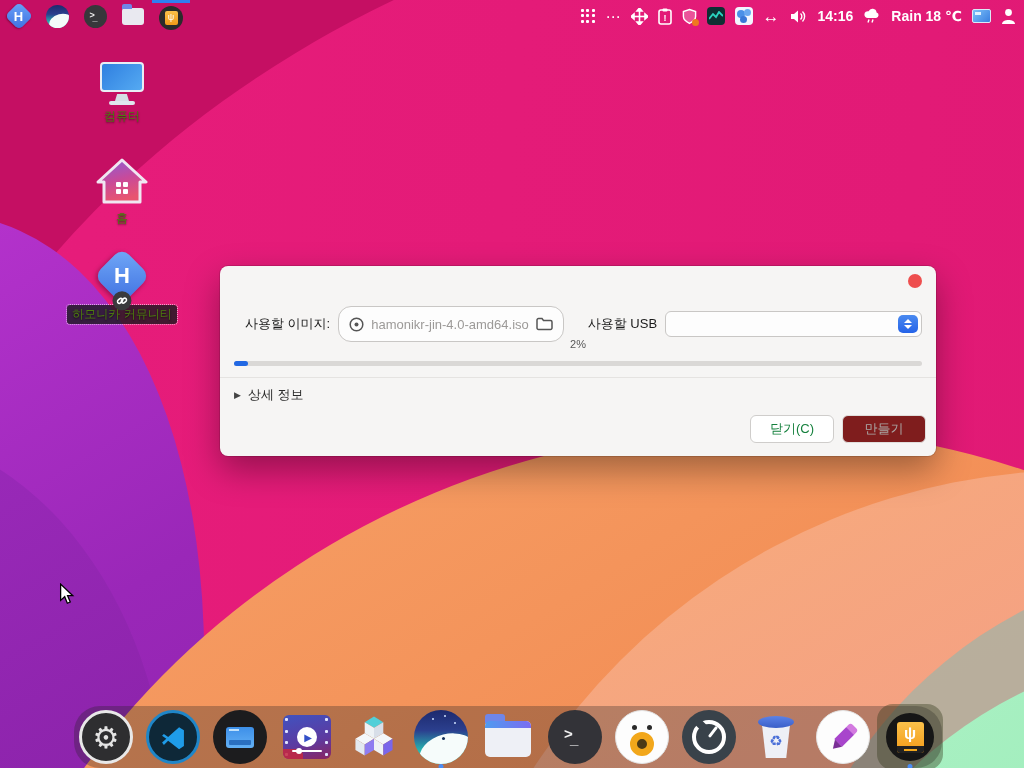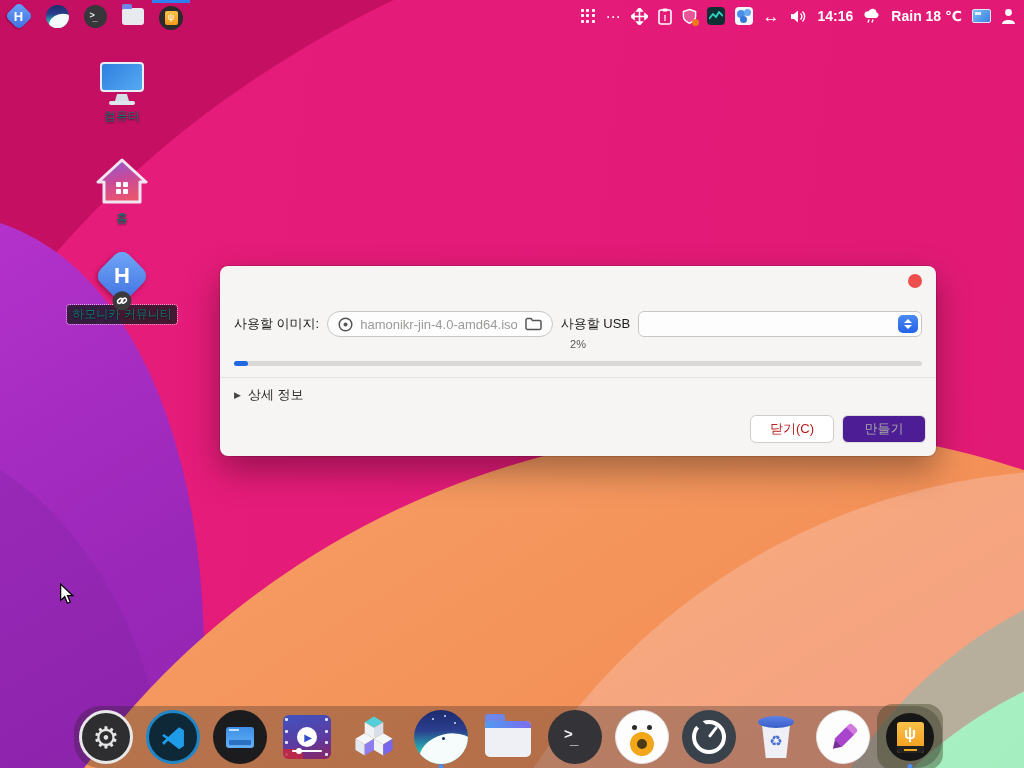--- a/index.html
+++ b/index.html
@@ -61,21 +61,21 @@
   .msg-chip i:nth-child(3){ width:7px;height:7px;left:5px;bottom:2px;background:#3a78d8; }
   .time-text { font-size:14px;font-weight:bold; }
   .display-chip { width:19px; height:14px; border-radius:2px;
     background:linear-gradient(135deg,#7cc0f8,#3a7fe0); position:relative; border:1px solid #dce9f8; }
   .display-chip::before { content:""; position:absolute; left:2px; top:2px; width:6px; height:3px; background:#dff0ff; }
   .shield-wrap { position:relative; }
   .shield-dot { position:absolute; right:-2px; bottom:-1px; width:7px; height:7px; border-radius:50%; background:#f07820; }
 
   
   .desk-icon { position:absolute; width:116px; display:flex; flex-direction:column; align-items:center; gap:5px; z-index:10; }
-  .desk-label { color:#0f766e; font-size:12px; text-shadow:0 1px 2px rgba(0,0,0,.65); padding:1px 5px; border-radius:3px; }
+  .desk-label { color:#4d7c0f; font-size:12px; text-shadow:0 1px 2px rgba(0,0,0,.65); padding:1px 5px; border-radius:3px; }
   .desk-label.selected { background:rgba(25,25,30,.8); outline:1px dotted rgba(255,255,255,.6); }
   .monitor { width:44px; height:30px; border-radius:4px; background:linear-gradient(135deg,#2f7fe0,#55aaf2);
     border:2px solid #e8eef5; position:relative; }
   .monitor::after { content:""; position:absolute; left:13px; top:30px; width:14px; height:7px; background:#d5dde5;
     clip-path:polygon(15% 0,85% 0,100% 100%,0 100%); }
   .monitor::before { content:""; position:absolute; left:7px; top:37px; width:26px; height:4px; background:#dfe6ed; border-radius:2px; }
   .hk-diamond { width:40px; height:40px; border-radius:10px; transform:rotate(45deg); margin:4px;
     background:linear-gradient(135deg,#72aaf8,#3e6fe0); display:flex; align-items:center; justify-content:center;
     box-shadow:0 2px 5px rgba(0,0,0,.35); position:relative; }
   .hk-diamond > span { transform:rotate(-45deg); color:#fff; font-weight:bold; font-size:22px; }
@@ -83,43 +83,43 @@
     border-radius:50%; background:#3a3a3d; display:flex; align-items:center; justify-content:center; }
 
   
   .dialog { position:absolute; left:220px; top:266px; width:716px; height:190px; background:#f6f5f4;
     border-radius:8px; box-shadow:0 14px 34px rgba(0,0,0,.35),0 0 0 1px rgba(0,0,0,.12); z-index:30; }
   .dlg-title { position:absolute; top:0; left:0; width:100%; height:26px; text-align:center;
     font-size:13px; color:#3a3a3a; line-height:28px; }
   .dlg-close { position:absolute; top:8px; right:14px; width:14px; height:14px; border-radius:50%;
     background:#ee4e4e; cursor:pointer; }
   .dlg-row { position:absolute; top:44px; left:14px; right:14px; height:28px; display:flex; align-items:center; }
-  .dlg-label { font-size:13px; color:#1a1a1a; white-space:nowrap; }
-  .file-btn { display:flex; align-items:center; gap:7px; height:26px; margin-left:8px; padding:0 10px;
+  .dlg-label { font-size:13px; color:#1a1a1a; white-space:nowrap;margin-left:11px; }
+  .file-btn { display:flex; align-items:center; gap:7px; height:36px; margin-left:8px; padding:0 10px;
     border:1px solid #c9c7c5; border-radius:13px; background:#fdfdfd; cursor:pointer; }
   .file-name { font-size:13px; color:#9c9a98; }
-  .usb-label { margin-left:8px; }
+  .usb-label { margin-left:24px; }
   .combo { flex:1; margin-left:8px; height:26px; border:1px solid #c9c7c5; border-radius:6px; background:#fdfdfd;
     position:relative; display:flex; align-items:center; padding:0 26px 0 8px; font-size:13px; color:#333; cursor:pointer; }
   .spinner { position:absolute; right:3px; top:3px; width:20px; height:18px; border-radius:5px;
     background:linear-gradient(180deg,#4a8af0,#2563e8); display:flex; flex-direction:column;
     align-items:center; justify-content:center; gap:2px; }
   .tri-up { width:0; height:0; border-left:4px solid transparent; border-right:4px solid transparent; border-bottom:4px solid #fff; }
   .tri-down { width:0; height:0; border-left:4px solid transparent; border-right:4px solid transparent; border-top:4px solid #fff; }
   .prog-text { position:absolute; top:72px; left:0; width:100%; text-align:center; font-size:11px; color:#575757; }
   .prog-track { position:absolute; top:95px; left:14px; right:14px; height:5px; background:#dad8d6; border-radius:3px; }
   .prog-fill { height:5px; background:#2268e3; border-radius:3px; width:2%; }
   .dlg-sep { position:absolute; top:111px; left:0; width:100%; border-top:1px solid #e5e3e1; }
   .expander { position:absolute; top:120px; left:14px; display:flex; align-items:center; gap:7px; cursor:pointer; }
   .exp-arrow { font-size:9px; color:#444; }
   .exp-text { font-size:13px; color:#2a2a2a; }
   .dlg-buttons { position:absolute; bottom:13px; right:10px; display:flex; gap:8px; }
   .btn { height:28px; min-width:84px; padding:0 14px; border-radius:6px; font-size:13px; cursor:pointer; }
-  .btn-close { background:#fff; border:1px solid #cfcdcb; color:#b91c1c;text-align:center; }
-  .btn-create { background:#4c1d95; border:1px solid #e0dedc; color:#aba9a7; }
+  .btn-close { background:#fff; border:1px solid #cfcdcb; color:#15803d;text-align:center; }
+  .btn-create { background:#7f1d1d; border:1px solid #e0dedc; color:#aba9a7; }
 
   
   .dock { position:absolute; left:74px; top:706px; width:868px; height:62px; border-radius:26px;
     background:rgba(35,32,38,.30); z-index:40; display:flex; align-items:center; justify-content:center; gap:11px; }
   .dock-item { width:56px; height:56px; position:relative; display:flex; align-items:center; justify-content:center; cursor:pointer; }
   .run-dot { position:absolute; bottom:-4px; left:50%; transform:translateX(-50%); width:5px; height:5px;
     border-radius:50%; background:#4a8df5; }
   .di-circle { width:54px; height:54px; border-radius:50%; display:flex; align-items:center; justify-content:center; }
   .d-settings { background:#2e2e30; border:3px solid #e8e8e8; color:#e4e4e4; font-size:30px; }
   .d-vscode { background:#0e2838; border:3px solid #1f86c8; }

